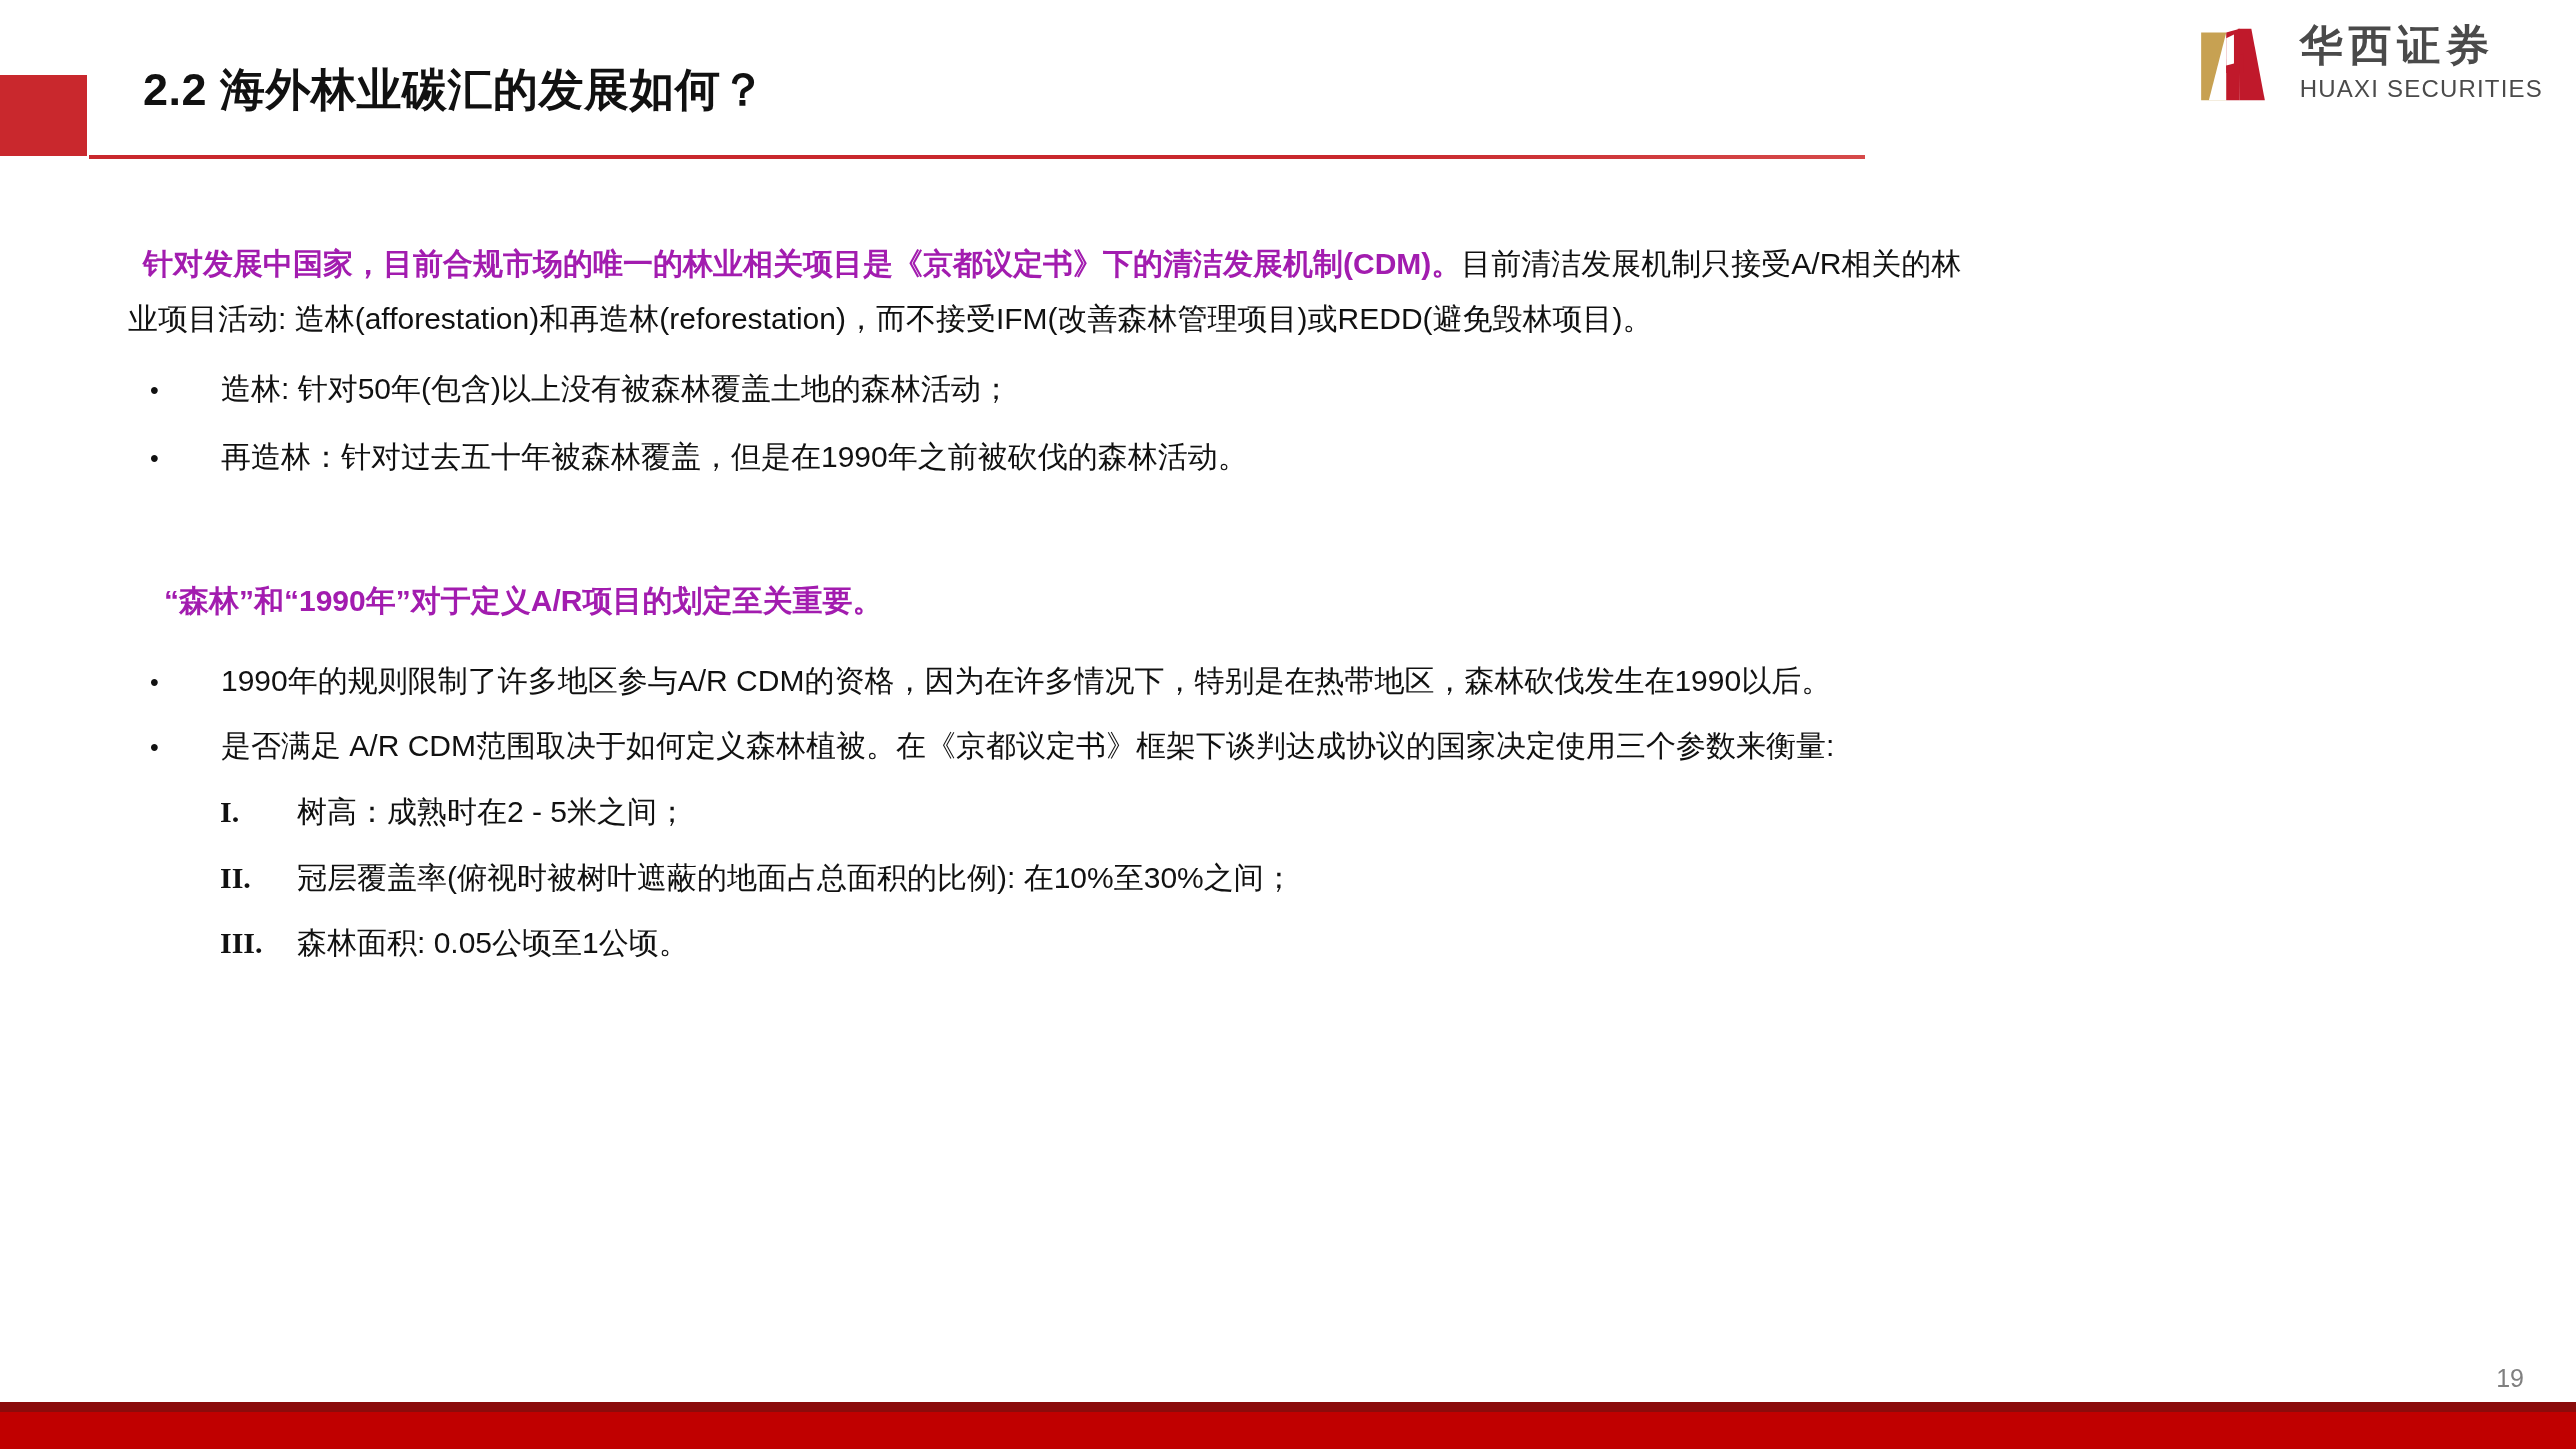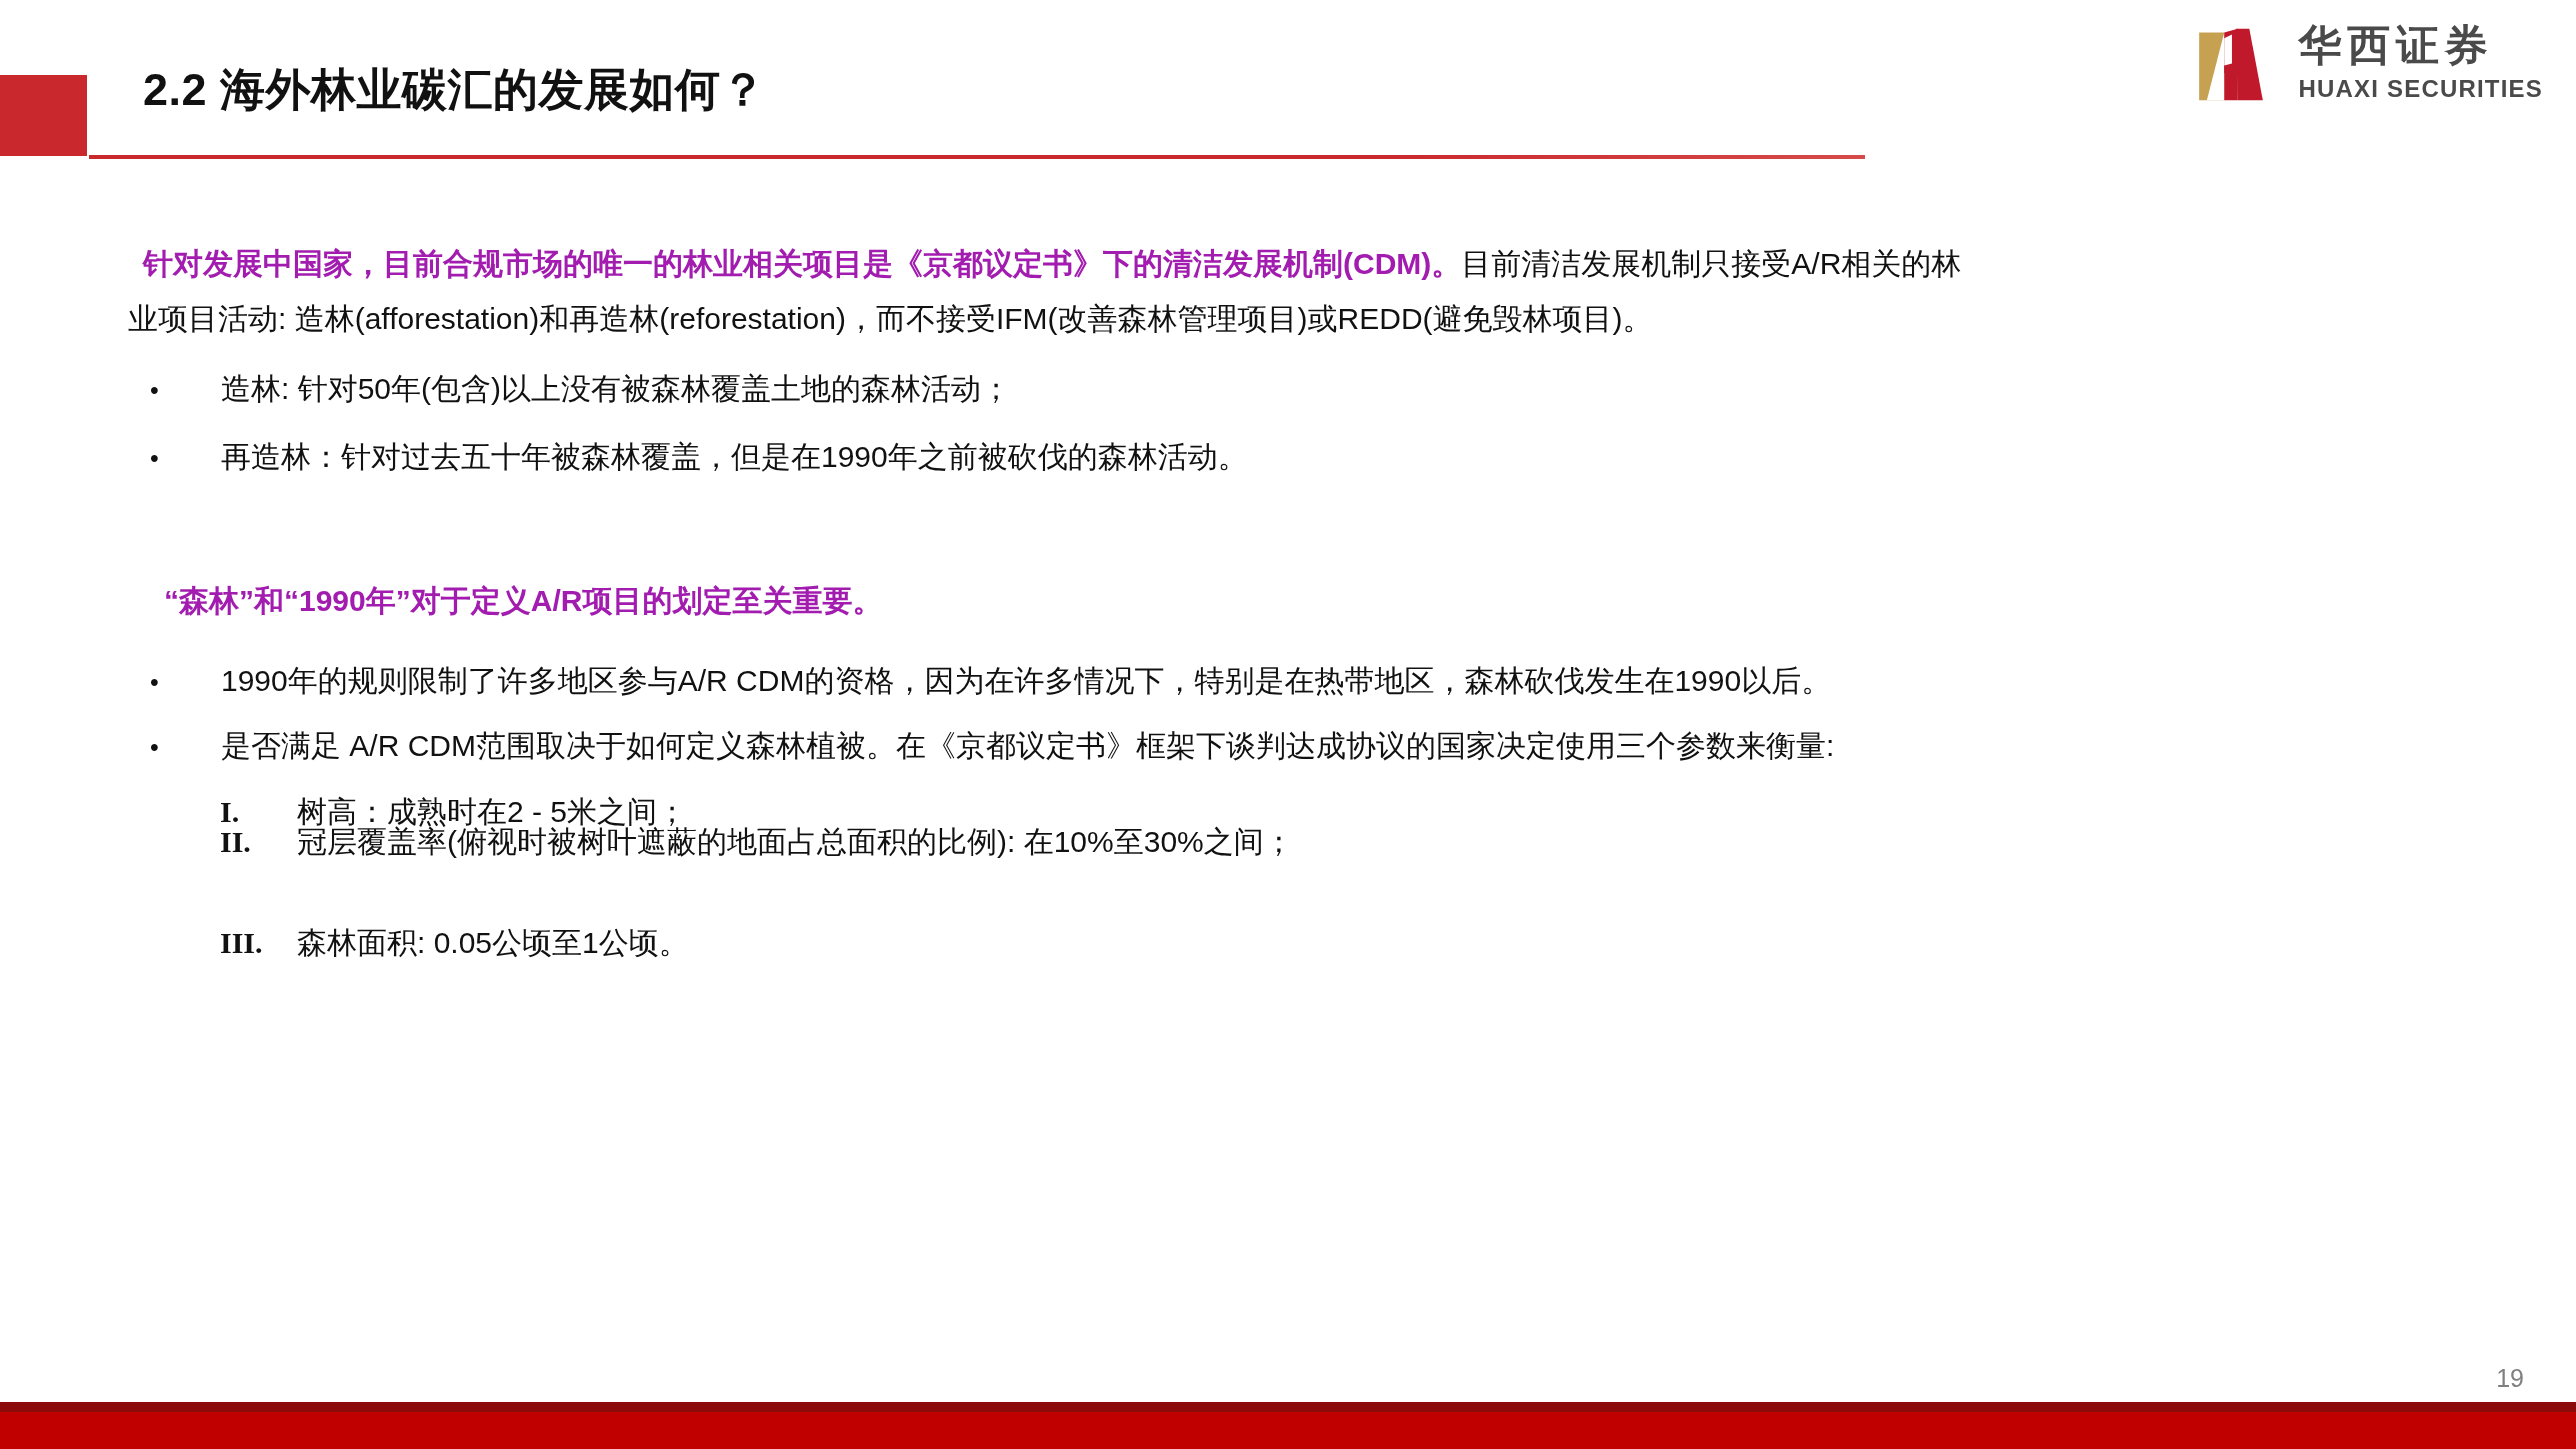--- a/index.html
+++ b/index.html
@@ -72,21 +72,21 @@
   }
   .logo-cn {
     font-size: 43px;
     font-weight: bold;
     color: #4a4a4a;
     letter-spacing: 5.8px;
     font-family: "Liberation Serif", "DejaVu Serif", serif;
   }
   .logo-en {
     font-size: 24px;
-    font-weight: bold;
+    font-weight: normal;
     color: #4a4a4a;
     letter-spacing: 1.2px;
     margin-top: 9.7px;
   }
 
   
   .body-area {
     position: absolute;
     left: 0;
     top: 222px;
@@ -209,21 +209,21 @@
     <div class="bullet-row" style="left:150px; top:504px;">
       <span class="bullet-mark">•</span>
       <span>是否满足 A/R CDM范围取决于如何定义森林植被。在《京都议定书》框架下谈判达成协议的国家决定使用三个参数来衡量:</span>
     </div>
 
     <div class="bullet-row" style="left:220px; top:570px;">
       <span class="roman-mark">I.</span>
       <span><span class="bold">树高</span><span>：成熟时在2 - 5米之间；</span></span>
     </div>
 
-    <div class="bullet-row" style="left:220px; top:600px;">
+    <div class="bullet-row" style="left:220px; top:636px;">
       <span class="roman-mark">II.</span>
       <span><span class="bold">冠层覆盖率</span><span>(俯视时被树叶遮蔽的地面占总面积的比例): 在10%至30%之间；</span></span>
     </div>
 
     <div class="bullet-row" style="left:220px; top:701px;">
       <span class="roman-mark">III.</span>
       <span><span class="bold">森林面积</span><span>: 0.05公顷至1公顷。</span></span>
     </div>
 
   </div>

